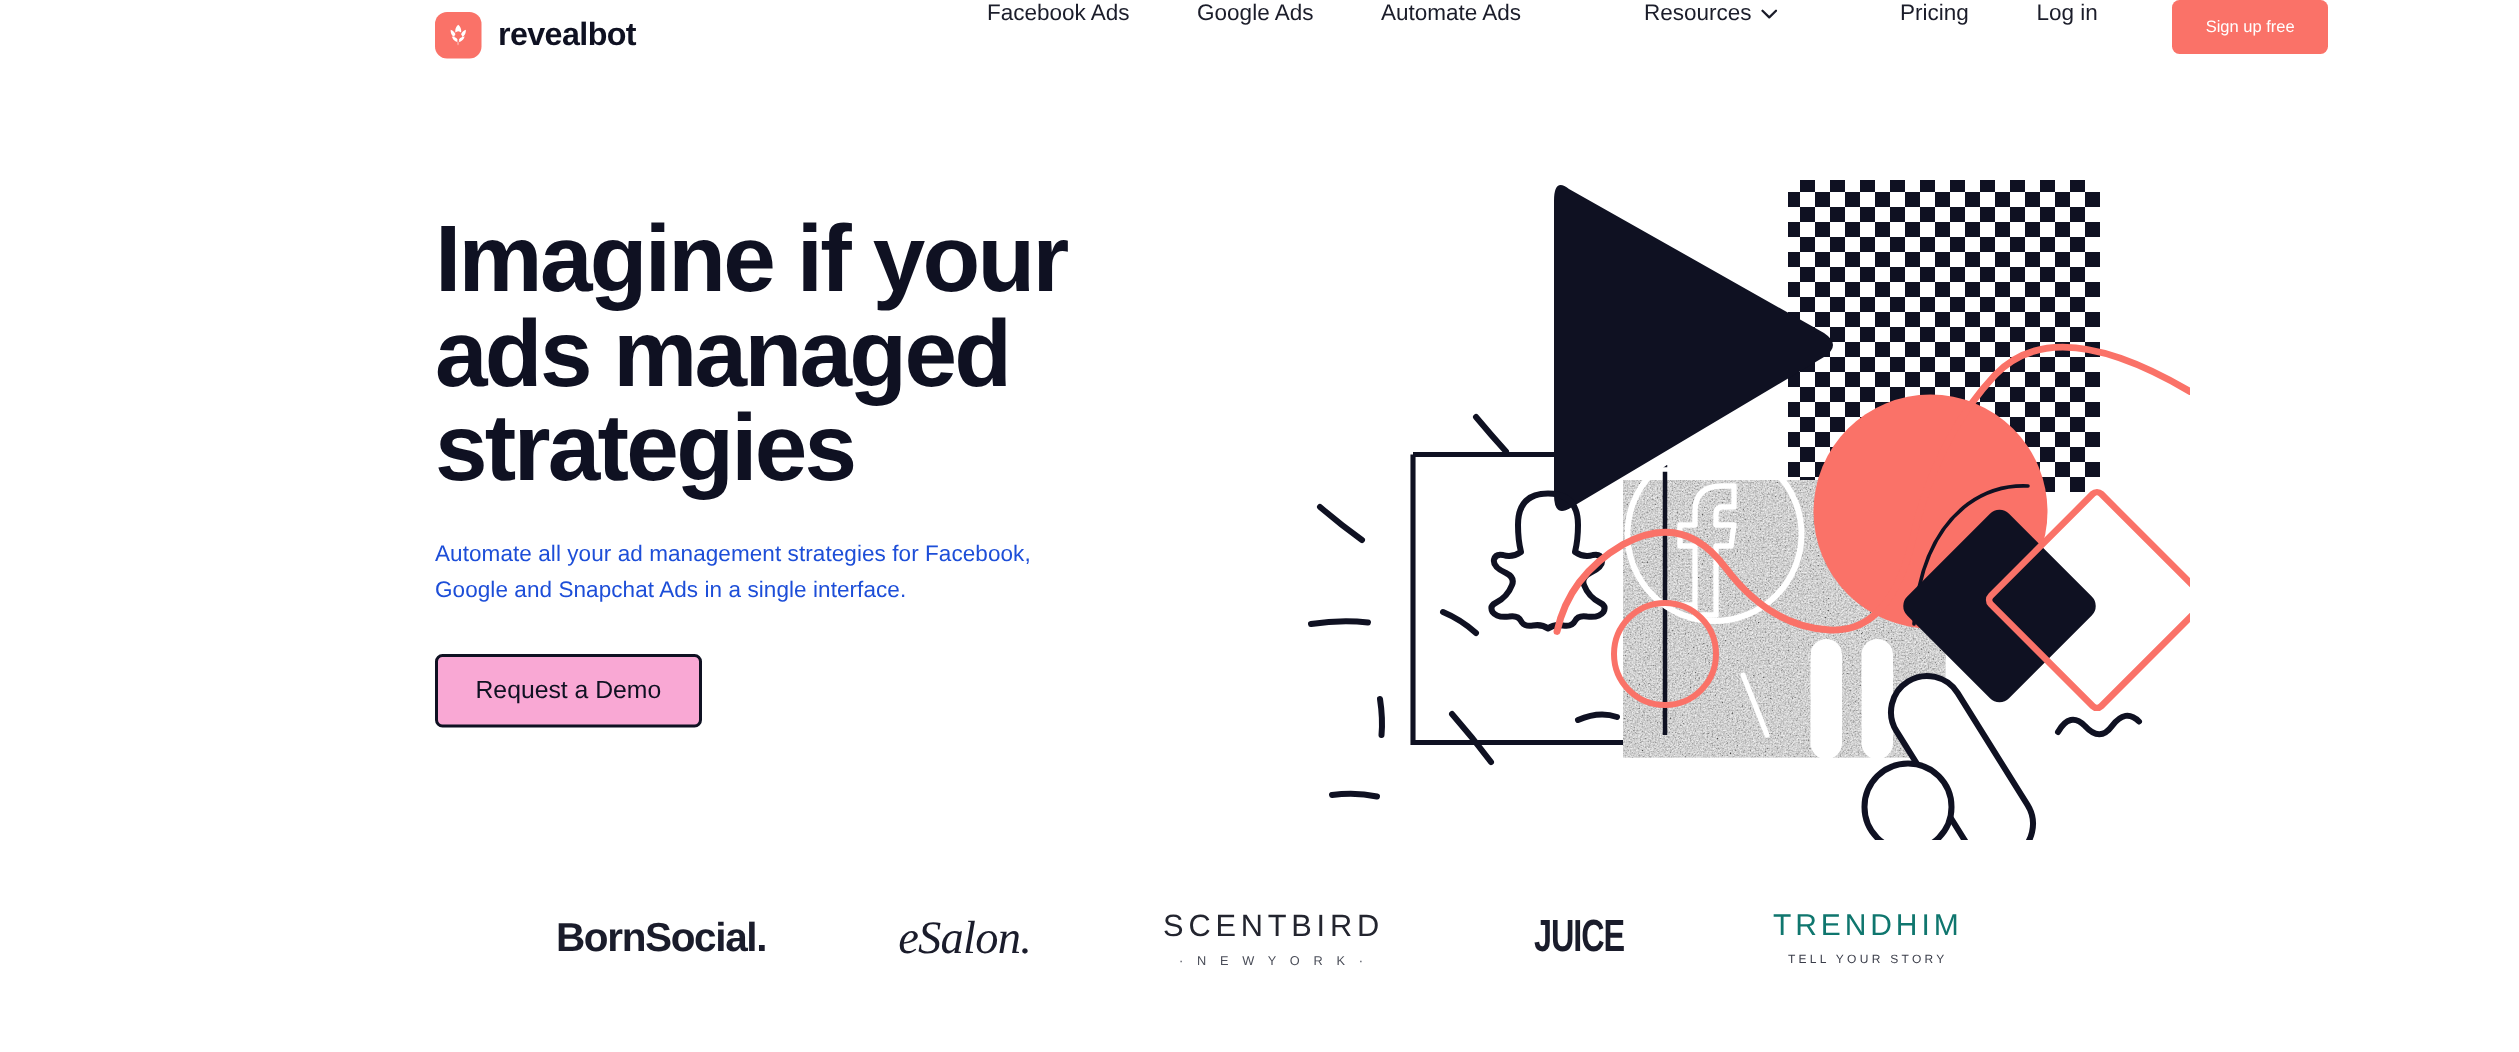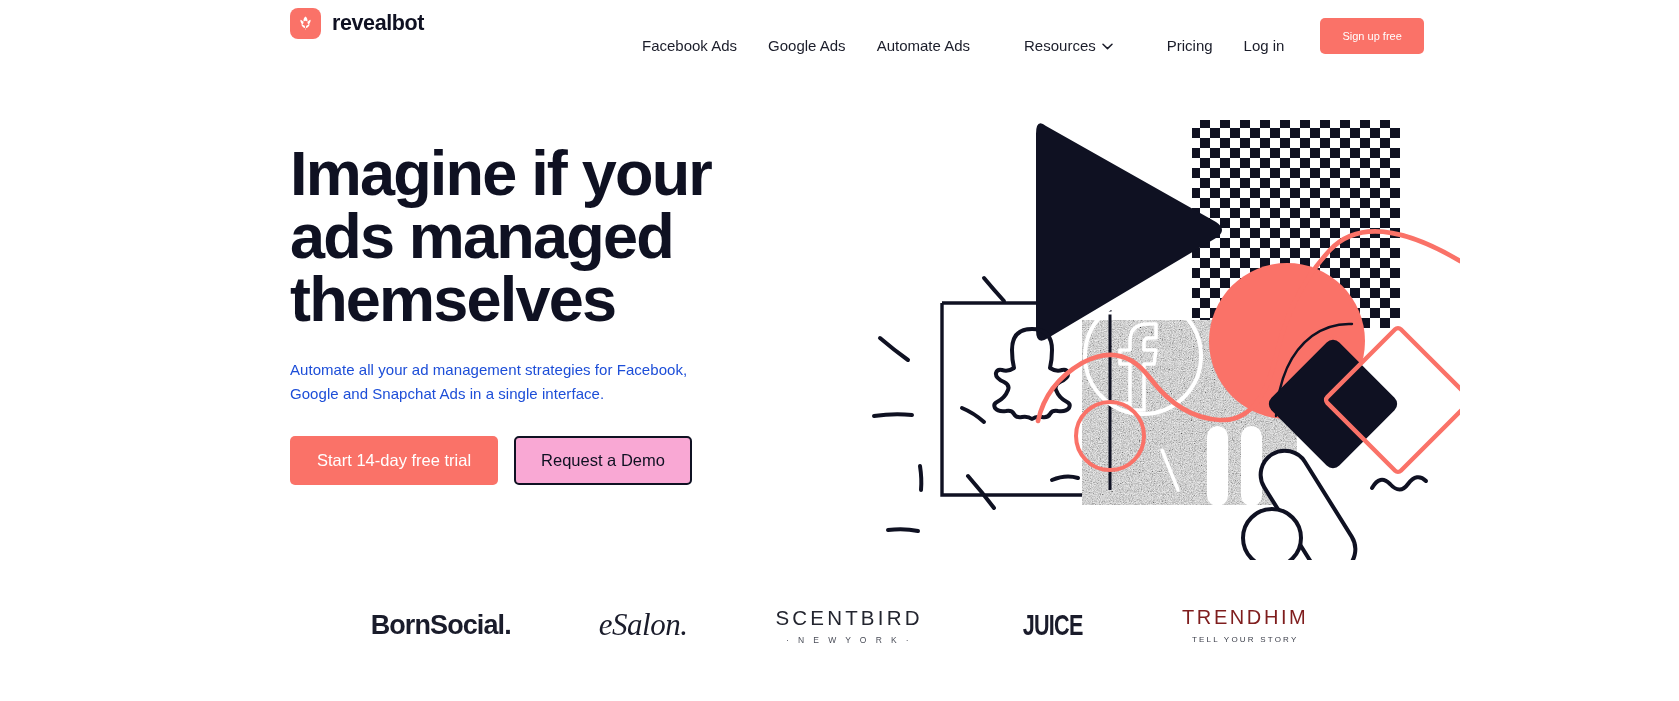--- a/index.html
+++ b/index.html
@@ -54,26 +54,26 @@
   }
   .brand-name {
     font-size: 21.5px;
     font-weight: bold;
     letter-spacing: -0.4px;
     color: #0F1122;
   }
 
   .nav {
     position: absolute;
-    left: 642px;
+    left: 658px;
     top: 0;
     height: 54px;
     display: flex;
-    align-items: flex-end;
-    gap: 1px;
+    align-items: flex-start;
+    gap: 15px;
   }
   .nav-link {
     font-size: 15px;
     color: #1B1D2A;
     text-decoration: none;
     padding: 0 15px;
     white-space: nowrap;
     display: flex;
     align-items: center;
     gap: 6px;
@@ -208,21 +208,21 @@
   }
   .logo-juice {
     font-size: 30px;
     font-weight: bold;
     letter-spacing: -1px;
     transform: scaleX(0.72);
   }
   .logo-trendhim-main {
     font-size: 20px;
     letter-spacing: 2.6px;
-    color: #7f1d1d;
+    color: #0f766e;
     font-weight: 500;
   }
   .logo-trendhim-sub {
     font-size: 8px;
     letter-spacing: 2.2px;
     color: #3A3D49;
     margin-top: 6px;
   }
 </style>
 </head>
@@ -274,25 +274,24 @@
       <a class="nav-link" href="#">
         <span>Log in</span>
       </a>
       <button class="signup-btn">Sign up free</button>
     </nav>
   </header>
 
   <section class="hero-text">
     <h1 class="hero-title">Imagine if your
 ads managed
-themselves</h1>
+strategies</h1>
     <p class="hero-sub">Automate all your ad management strategies for Facebook,
 Google and Snapchat Ads in a single interface.</p>
     <div class="cta-row">
-      <button class="btn-primary">Start 14-day free trial</button>
       <button class="btn-secondary">Request a Demo</button>
     </div>
   </section>
 
   <div class="hero-art">
     <svg width="600" height="462" viewBox="0 0 600 462" aria-hidden="true">
       <defs>
 
         <pattern id="checker" width="20" height="20" patternUnits="userSpaceOnUse">
           <rect x="0" y="0" width="10" height="10" fill="#0F1122"></rect>

